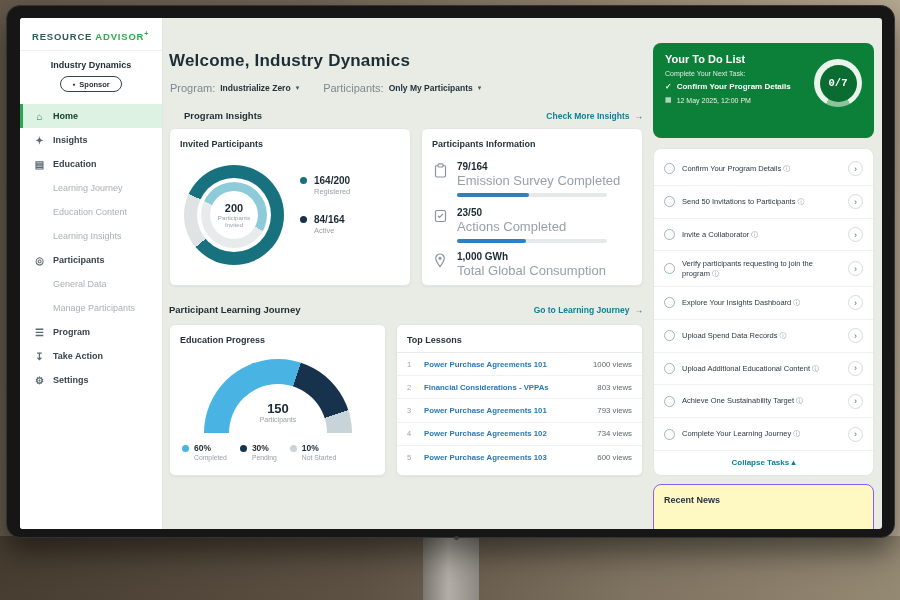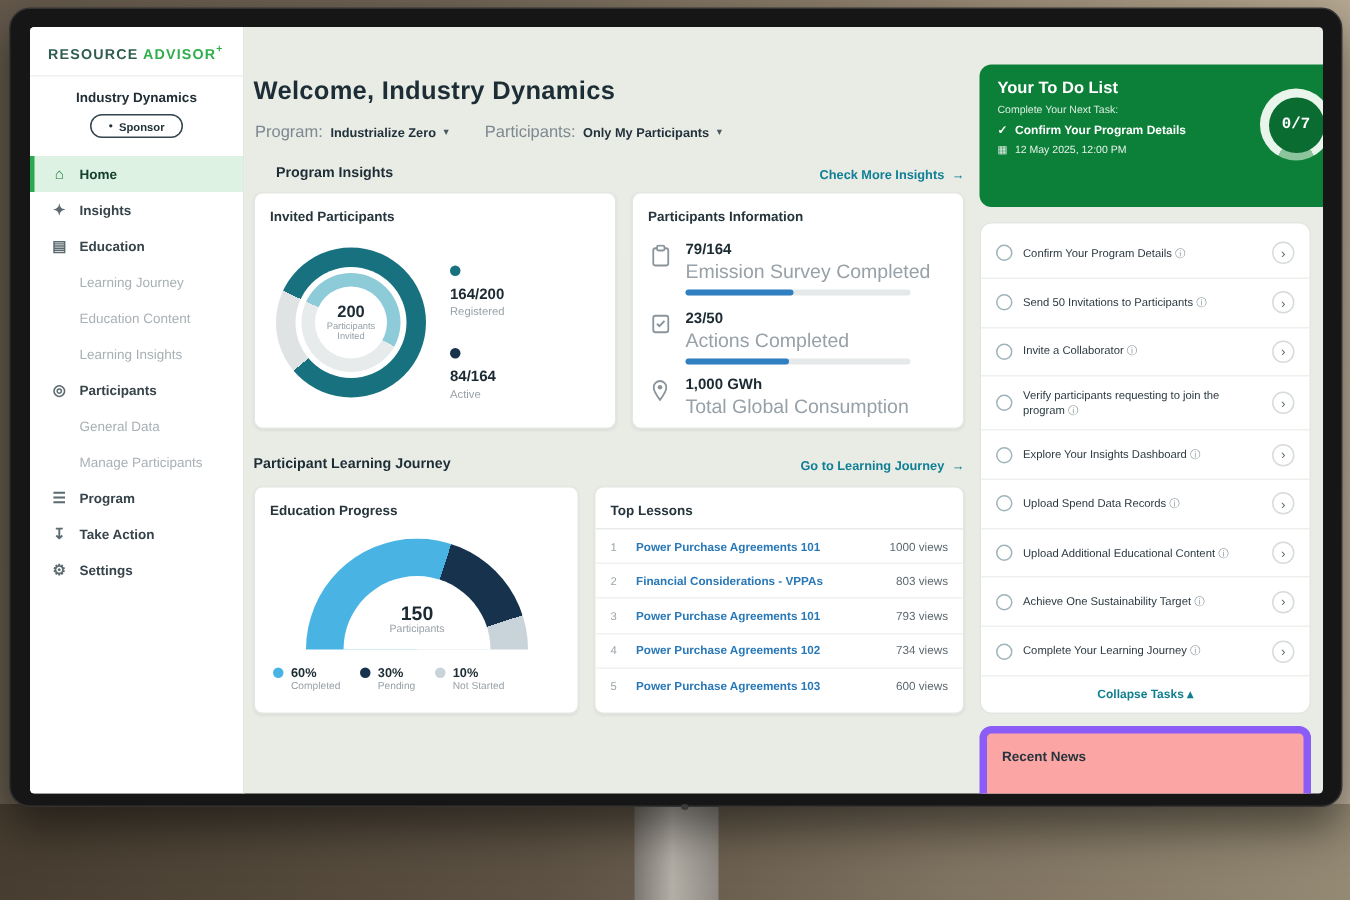--- a/index.html
+++ b/index.html
@@ -51,21 +51,21 @@
   .ring-outer { position:absolute; inset:0; border-radius:50%;
     background:conic-gradient(from -65deg,#17717f 0 295deg,#dfe3e4 295deg 360deg); }
   .ring-outer-hole { position:absolute; inset:13px; border-radius:50%; background:#fff; }
   .ring-inner { position:absolute; inset:17px; border-radius:50%;
     background:conic-gradient(from -65deg,#8ecbd8 0 184deg,#e8ebeb 184deg 360deg); }
   .ring-center { position:absolute; inset:26px; border-radius:50%; background:#fff;
     display:flex; flex-direction:column; align-items:center; justify-content:center; text-align:center; }
   .c-val { font-size:11px; font-weight:bold; color:#1c2b33; }
   .c-lab { font-size:6.2px; color:#97a1a7; line-height:1.15; width:42px; }
   .donut-legend { position:absolute; left:130px; top:46px; display:flex; flex-direction:column; gap:18px; }
-  .dl-item { display:flex; gap:7px; align-items:flex-start;flex-direction:column; }
+  .dl-item { display:flex; gap:7px; align-items:flex-start; }
   .dot { width:7px; height:7px; border-radius:50%; margin-top:2px; }
   .dot.teal { background:#17717f; } .dot.navy { background:#16324c; }
   .dot.lblue { background:#49b4e3; } .dot.lgray { background:#c9d3da; }
   .dl-val { font-size:10px; font-weight:bold; color:#1c2b33; }
   .dl-lab { font-size:7.5px; color:#97a1a7; margin-top:1px; }
 
   .card-info { left:252px; top:110px; width:222px; height:158px; }
   .info-row { position:absolute; left:12px; display:flex; gap:9px; }
   .ir1 { top:32px; } .ir2 { top:78px; } .ir3 { top:122px; }
   .info-icon { width:14px; padding-top:2px; }
@@ -89,42 +89,42 @@
 
   .card-lessons { left:227px; top:306px; width:247px; height:152px; display:flex; flex-direction:column; }
   .card-lessons .card-title { padding-bottom:7px; border-bottom:1px solid #e8ebe8; }
   .lesson-row { display:flex; align-items:center; gap:8px; padding:0 10px; height:23.2px; border-bottom:1px solid #f0f2f0; }
   .lesson-row:last-child { border-bottom:none; }
   .l-rank { width:9px; font-size:7.5px; color:#9aa4a9; }
   .l-title { flex:1; font-size:7.8px; font-weight:bold; color:#2878b8; text-decoration:none; cursor:pointer; white-space:nowrap; overflow:hidden; }
   .l-views { font-size:7.8px; color:#5e6a71; }
 
   
-  .todo-head { position:absolute; left:633px; top:25px; width:247px; height:95px; background:#0c8038; border-radius:8px; padding:10px 12px; color:#fff; }
+  .todo-head { position:absolute; left:633px; top:25px; width:221px; height:95px; background:#0c8038; border-radius:8px; padding:10px 12px; color:#fff; }
   .th-title { font-size:11px; font-weight:bold; }
   .th-sub { font-size:7px; opacity:.85; margin-top:5px; }
   .th-task { display:flex; gap:5px; align-items:center; font-size:8px; font-weight:bold; margin-top:5px; }
   .th-check { font-size:8px; }
   .th-due { display:flex; gap:5px; align-items:center; font-size:7px; opacity:.9; margin-top:5px; }
   .th-ring { position:absolute; right:12px; top:16px; width:48px; height:48px; border-radius:50%;
     background:conic-gradient(from 210deg,#e9f4ea 0 300deg,#8cc49c 300deg 360deg);
     display:flex; align-items:center; justify-content:center;font-family:Liberation Mono, monospace; }
   .th-ring-inner { width:37px; height:37px; border-radius:50%; background:#0a6c31; color:#fff;
     display:flex; align-items:center; justify-content:center; font-size:10.5px; font-weight:bold; }
   .todo-card { position:absolute; left:633px; top:130px; width:221px; height:328px; background:#fff;
     border:1px solid #e3e7e2; border-radius:8px; padding:4px 0; display:flex; flex-direction:column; }
   .task { display:flex; align-items:center; gap:7px; padding:7.5px 10px; border-bottom:1px solid #eef0ee; cursor:pointer; flex:1; }
   .t-check { width:11px; height:11px; min-width:11px; border:1.4px solid #9fb3ba; border-radius:50%; cursor:pointer; }
   .t-label { flex:1; font-size:7.5px; color:#2b3940; line-height:1.3; }
   .t-info { font-size:7px; color:#8a969c; cursor:pointer; }
   .t-chev { width:15px; height:15px; min-width:15px; border:1px solid #d7dcda; border-radius:50%;
     display:flex; align-items:center; justify-content:center; font-size:9px; color:#5e6a71; cursor:pointer; }
   .collapse { padding:7px 0 4px 0; text-align:center; font-size:8px; font-weight:bold; color:#0f7f8f; cursor:pointer; }
-  .news-card { position:absolute; left:633px; top:466px; width:221px; height:60px; background:#fca5a5;
-    border:5px solid #8b5cf6; border-radius:8px; }
+  .news-card { position:absolute; left:633px; top:466px; width:221px; height:60px; background:#fef9c3;
+    border:1px solid #8b5cf6; border-radius:8px; }
 </style>
 </head>
 <body>
 
 <div class="bg-bottom"></div>
 <div class="stand"></div>
 
 <div class="monitor">
   <div class="screen">
 

